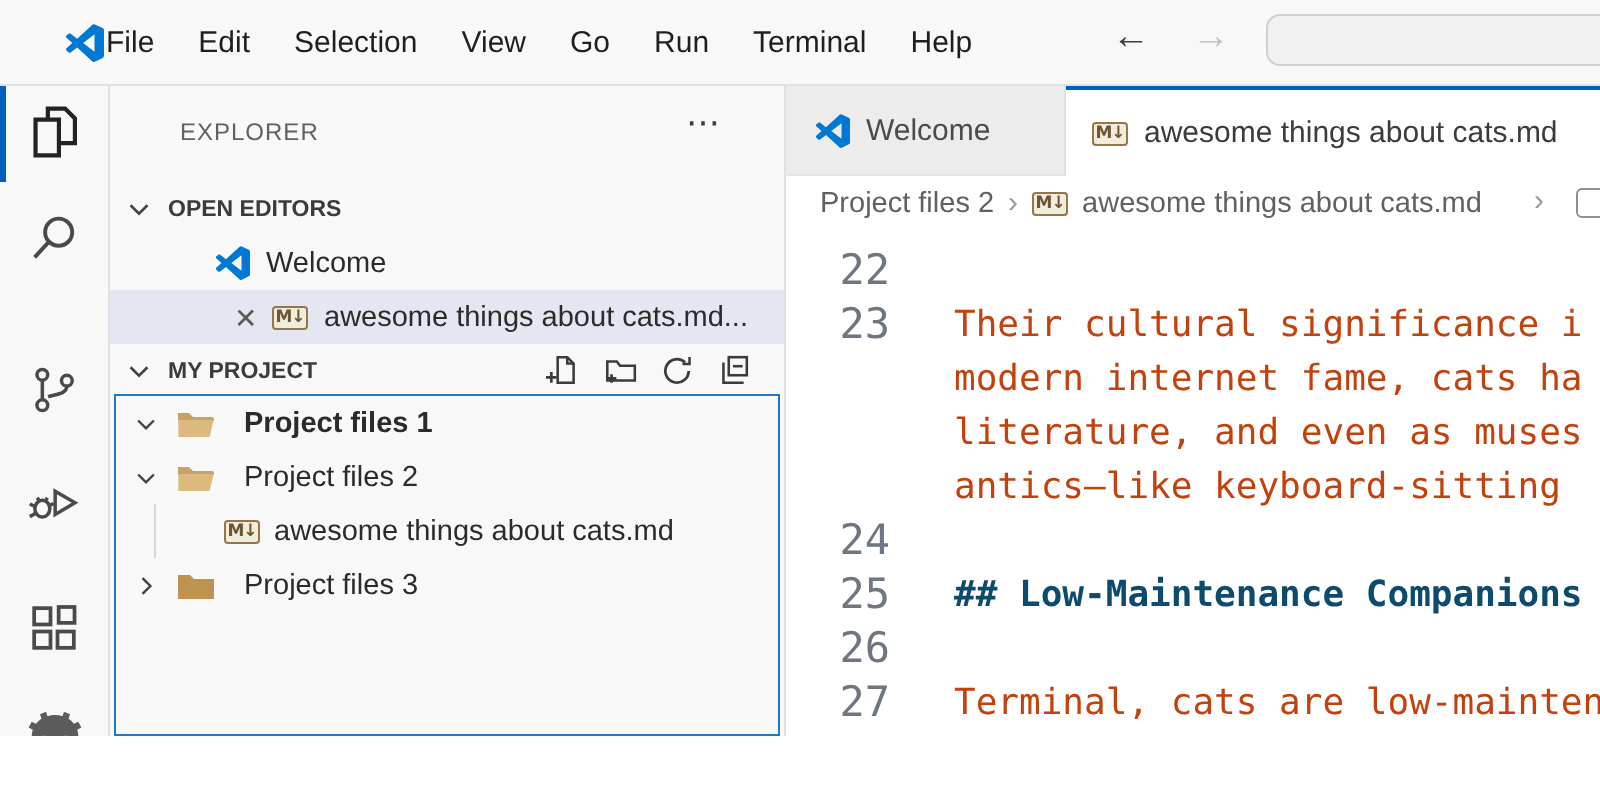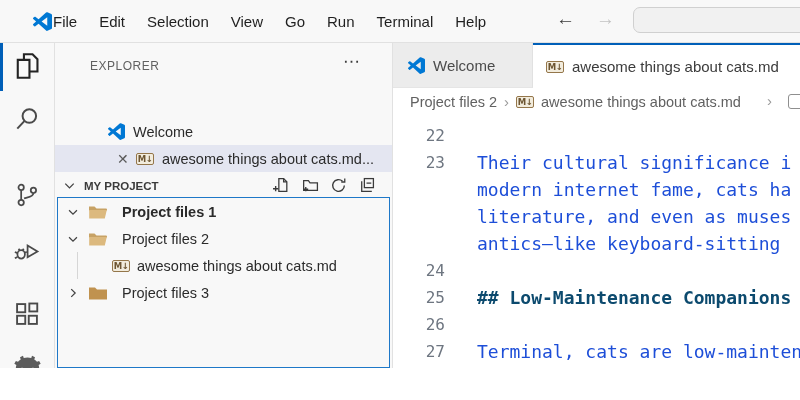--- a/index.html
+++ b/index.html
@@ -53,22 +53,22 @@
   .breadcrumb { position:absolute; left:0; right:0; top:45px; height:27px; background:#fff; display:flex; align-items:center; padding-left:17px; font-size:14.5px; color:#616161; }
   .bc-sep { color:#9a9a9a; font-size:15px; margin:0 7px; }
   .bc-item { white-space:nowrap; }
   .breadcrumb .mdicon { margin-right:7px; }
   .bc-sep2 { position:absolute; left:374px; top:4px; color:#9a9a9a; font-size:15px; }
   .symbol-partial { position:absolute; left:395px; top:6px; width:16px; height:15px; border:1px solid #8f8f8f; border-radius:3px; background:#fff; }
 
   .code { position:absolute; left:0; right:0; top:72px; background:#fff; padding-top:7px;
           font-family:"DejaVu Sans Mono", monospace; font-size:18px; line-height:27px; }
   .line { display:flex; height:27px; white-space:pre; }
-  .ln { width:52px; text-align:right; color:#6e7681; font-size:16px; flex-shrink:0; }
-  .lt { margin-left:32px; color:#1d4ed8; }
+  .ln { width:52px; text-align:right; color:#6e7681; font-size:21px; flex-shrink:0; }
+  .lt { margin-left:32px; color:#c2410c; }
   .lt.heading { color:#0c4a6e; font-weight:bold; }
 
   
   .mdicon { display:inline-flex; align-items:center; justify-content:center; width:18px; height:12px;
             border:1px solid #94764a; border-radius:2px; background:#f2ecdd; color:#6d5532;
             font-size:8.5px; font-weight:bold; font-family:"DejaVu Sans", sans-serif; letter-spacing:-0.5px; flex-shrink:0; }
 </style>
 </head>
 <body>
 
@@ -140,20 +140,28 @@
           <circle cx="15.7" cy="12.6" r="1.15" fill="#5c5c5c"></circle>
         <rect x="11.2" y="13.4" width="1.6" height="3.2" rx="0.5" fill="#fff"></rect>
       </svg>
     </div>
   </div>
 
   <div class="sidebar">
     <div class="sb-title">EXPLORER</div>
     <div class="sb-more">⋯</div>
 
+    <div class="section-header oe-header">
+      <span class="chev">
+          <svg width="15" height="15" viewBox="0 0 16 16">
+            <path d="M3.5 6l4.5 4.5L12.5 6" fill="none" stroke="#424242" stroke-width="1.4"></path>
+          </svg>
+        </span>
+      <span>OPEN EDITORS</span>
+    </div>
 
     <div class="oe-row row-welcome">
       <svg width="17" height="17" viewBox="0 0 24 24">
           <path fill="#0078d4" d="M23.15 2.587L18.21.354a1.49 1.49 0 0 0-1.705.29l-9.46 8.63-4.12-3.128a.999.999 0 0 0-1.276.057L.327 7.261A1 1 0 0 0 .326 8.74L3.899 12 .326 15.26a1 1 0 0 0 .001 1.479L1.65 17.94a.999.999 0 0 0 1.276.057l4.12-3.128 9.46 8.63a1.492 1.492 0 0 0 1.704.29l4.942-2.377A1.5 1.5 0 0 0 24 20.06V3.939a1.5 1.5 0 0 0-.85-1.352zm-5.146 14.861L10.826 12l7.178-5.448z"></path>
         </svg>
       <span class="lbl">Welcome</span>
     </div>
 
     <div class="oe-row row-cats">
       <span class="close-x">✕</span>

